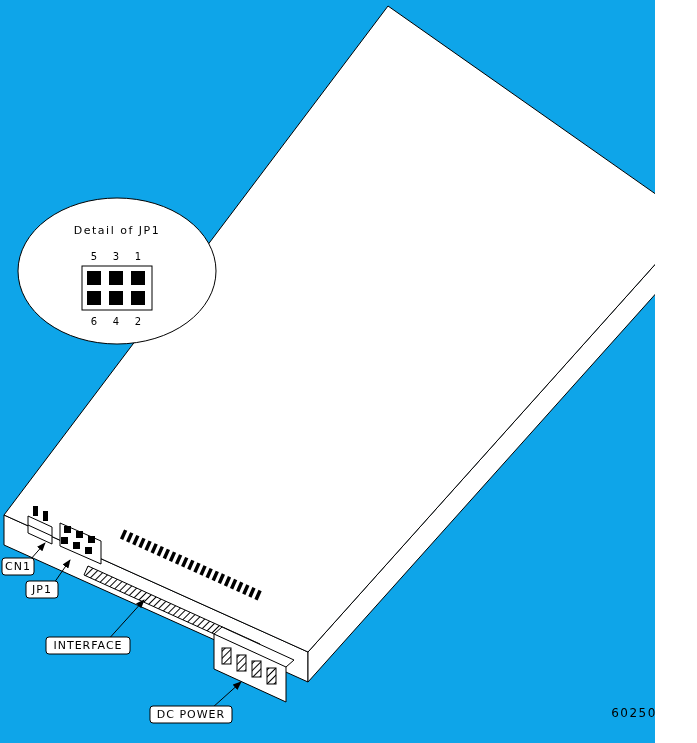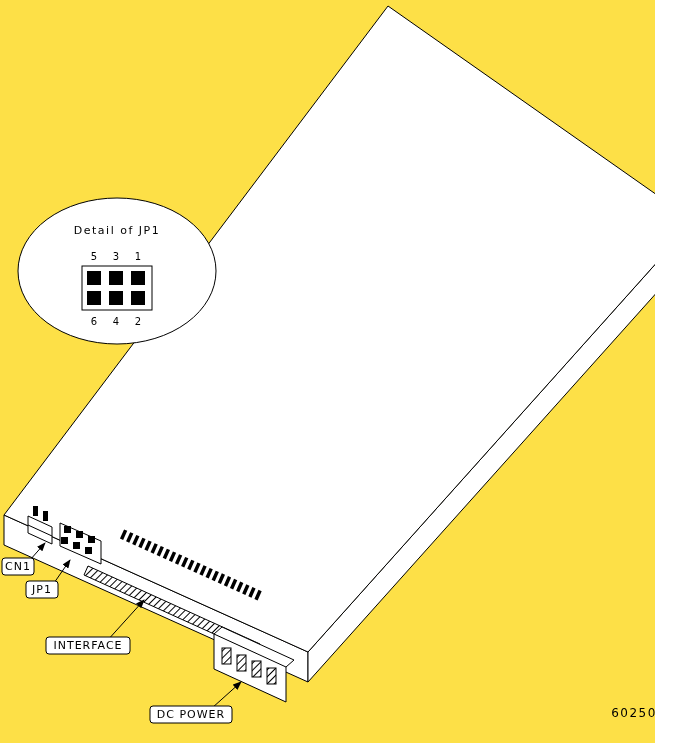--- a/index.html
+++ b/index.html
@@ -1,16 +1,16 @@
 <!DOCTYPE html>
 <html><head>
 <meta charset="utf-8">
 <style>
   html,body{margin:0;padding:0;background:#ffffff;}
-  .stage{width:655px;height:743px;position:relative;background:#fde047;overflow:hidden;}
+  .stage{width:655px;height:743px;position:relative;background:#0ea5e9;overflow:hidden;}
   svg{display:block;}
   text{font-family:"DejaVu Sans",sans-serif;fill:#000000;}
   .title-text{font-size:11px;letter-spacing:1.5px;}
   .label-text{font-size:11px;letter-spacing:1px;}
   .pin-num{font-size:10px;}
   .fig-num{font-size:12px;letter-spacing:1.5px;}
 </style>
 </head>
 <body>
 

